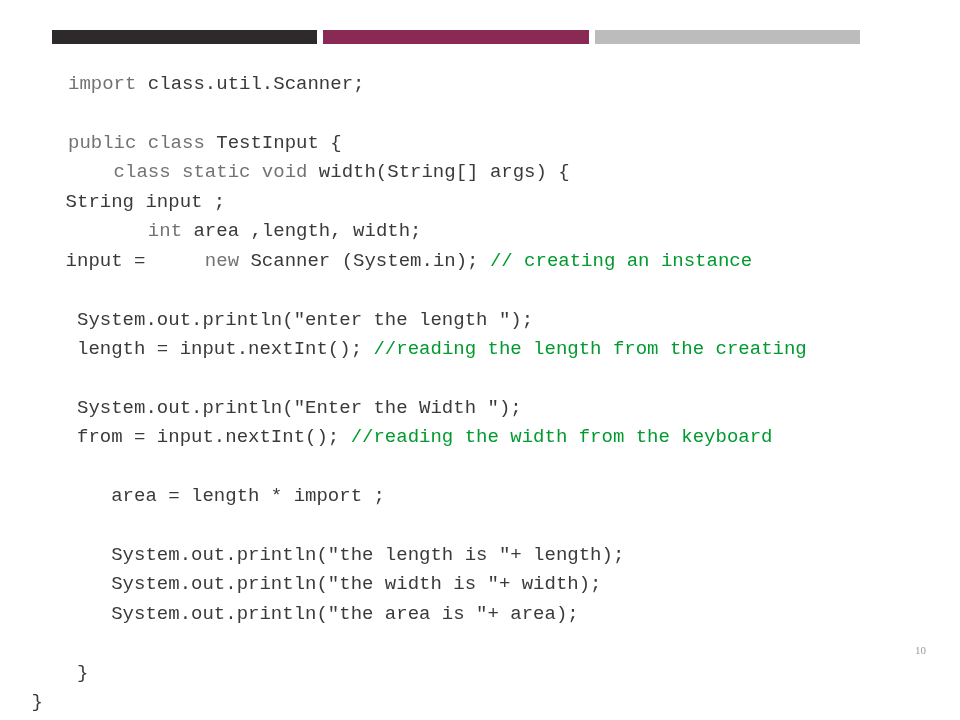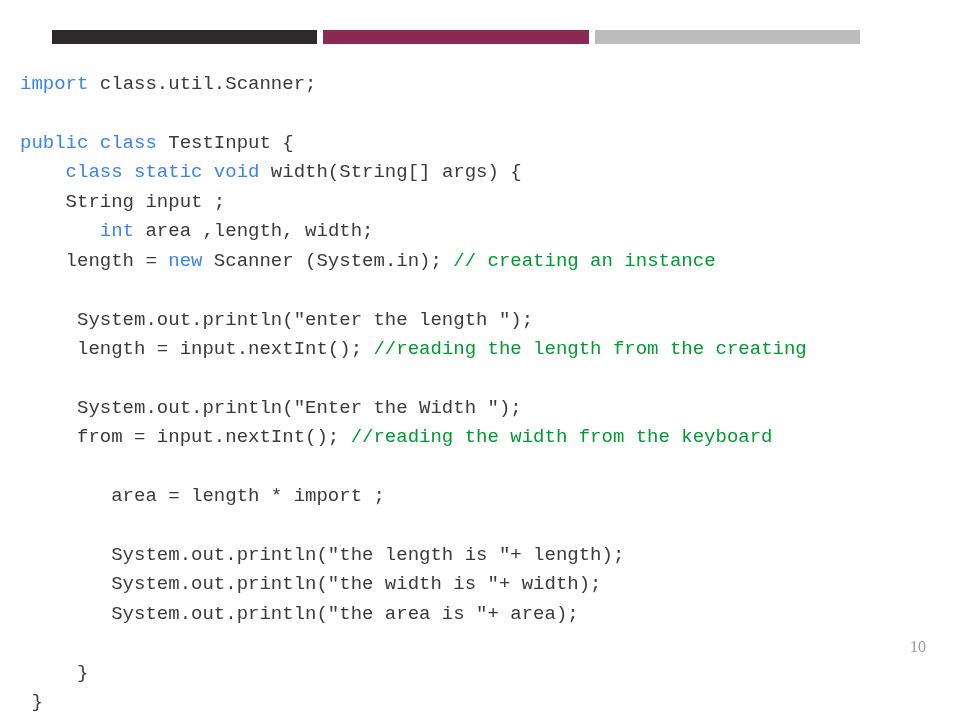--- a/index.html
+++ b/index.html
@@ -34,47 +34,47 @@
   }
   .code {
     position: absolute;
     top: 70px;
     left: 20px;
     font-size: 19px;
     line-height: 1.55;
     white-space: pre;
     color: #3a3a3a;
   }
-  .kw { color: #3b82f6; }
+  .kw { color: #737373; margin-left: 48px; }
   .cm { color: #009a2f; margin-top: 18px; }
   .pagenum {
     position: absolute;
     right: 34px;
     bottom: 64px;
     font-family: Georgia, serif;
-    font-size: 16px;
+    font-size: 11px;
     color: #9a9a9a;
   }
 </style>
 </head>
 <body>
 
 <div class="bars">
   <div class="bar-dark"></div>
   <div class="bar-maroon"></div>
   <div class="bar-grey"></div>
 </div>
 
 <div class="code"><span class="kw">import</span><span> class.util.Scanner;</span>
 <span></span>
 <span class="kw">public class</span><span> TestInput {</span>
 <span>    </span><span class="kw">class static void</span><span> width(String[] args) {</span>
 <span>    String input ;</span>
 <span>       </span><span class="kw">int</span><span> area ,length, width;</span>
-<span>    length = </span><span class="kw">new</span><span> Scanner (System.in); </span><span class="cm">// creating an instance</span>
+<span>    input = </span><span class="kw">new</span><span> Scanner (System.in); </span><span class="cm">// creating an instance</span>
 <span></span>
 <span>     System.out.println("enter the length ");</span>
 <span>     length = input.nextInt(); </span><span class="cm">//reading the length from the creating</span>
 <span></span>
 <span>     System.out.println("Enter the Width ");</span>
 <span>     from = input.nextInt(); </span><span class="cm">//reading the width from the keyboard</span>
 <span></span>
 <span>        area = length * import ;</span>
 <span></span>
 <span>        System.out.println("the length is "+ length);</span>

